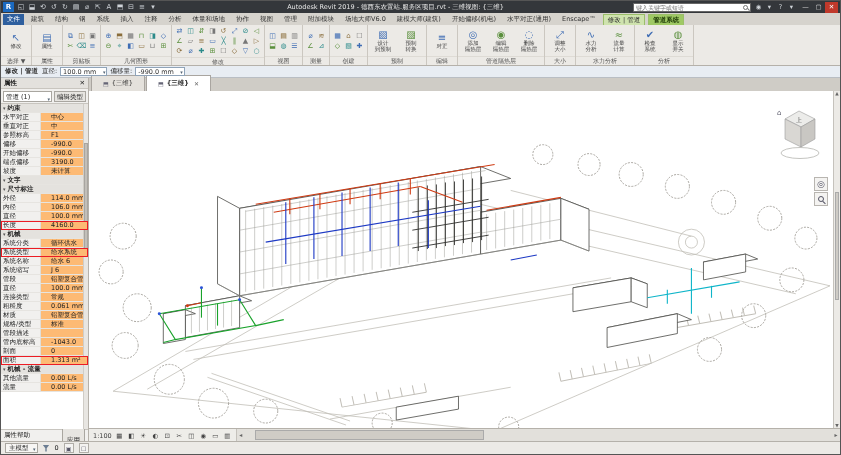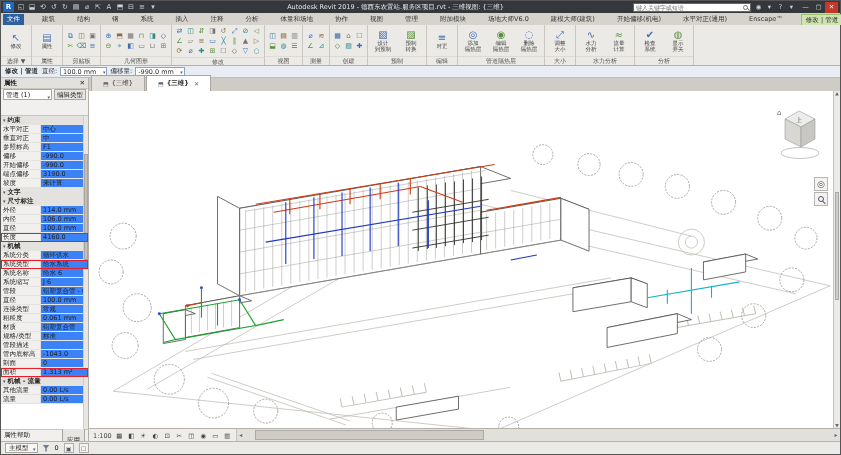--- a/index.html
+++ b/index.html
@@ -17,21 +17,21 @@
   .searchbox input{border:0;outline:0;flex:1;font-size:6px;font-family:"DejaVu Sans",sans-serif;color:#333;background:transparent;min-width:0}
   .magicon{width:5px;height:5px;border:1px solid #777;border-radius:50%;position:relative;flex:0 0 auto}
   .magicon::after{content:"";position:absolute;width:3px;height:1px;background:#777;transform:rotate(45deg);right:-3px;bottom:-1px}
   .tbicons{display:flex;align-items:center;gap:2px;margin:0 3px}
   .tbicons span{width:9px;text-align:center;color:#cfd3d8;font-size:6.5px}
   .winbtns{display:flex;align-items:center}
   .wbtn{width:13px;height:11px;line-height:11px;text-align:center;font-size:6.5px;color:#ddd}
   .wbtn.close{background:#c0392b;color:#fff}
 
   
-  .tabsrow{height:12px;background:#d6d3cd;display:flex;align-items:flex-end;padding:0 2px;gap:14px;flex:0 0 auto;white-space:nowrap}
+  .tabsrow{height:12px;background:#d6d3cd;display:flex;align-items:flex-end;padding:0 2px;gap:3px;flex:0 0 auto;white-space:nowrap}
   .rtab{padding:1px 4px;font-size:6.5px;color:#333;height:11px;line-height:9px}
   .rtab:first-child{background:#2e5f9e;color:#fff}
   .rtab.ctx{background:#cfe3ae;border:1px solid #9bbf6a;border-bottom:none}
   .rtab.ctx.act{background:#9fc964;color:#1d3a06;font-weight:bold}
 
   
   .ribbon{height:41px;background:#eceae6;border-bottom:1px solid #b5b1aa;display:flex;flex:0 0 auto;overflow:hidden}
   .rpanel{border-right:1px solid #cbc7c0;display:flex;flex-direction:column;flex:0 0 auto}
   .ptools{flex:1;display:flex;align-items:center;padding:1px 2px;gap:2px}
   .plabel{height:9px;font-size:6px;color:#555;text-align:center;border-top:1px solid #dedbd5;line-height:8px;padding:0 2px;white-space:nowrap}
@@ -52,30 +52,30 @@
   
   .main{flex:1;display:flex;min-height:0}
 
   
   .props{width:88px;background:#f1f0ee;border-right:1px solid #b5b1aa;display:flex;flex-direction:column;font-size:6.5px;flex:0 0 auto}
   .phead{height:11px;background:#e3e1dd;border-bottom:1px solid #c8c5bf;display:flex;align-items:center;justify-content:space-between;padding:0 3px;font-weight:bold}
   .typesel{height:26px;background:#fff;border:1px solid #a9a6a0;margin:1px 2px;display:flex;align-items:center;gap:2px;position:relative}
   .thumb{width:15px;height:20px;margin-left:2px;background:linear-gradient(180deg,#d6d6d6,#898989);border-radius:2px;flex:0 0 auto}
   .tstext{line-height:1.15;overflow:hidden}
   .tscaret{position:absolute;right:2px;top:10px;font-size:5px;color:#567}
-  .instrow{height:26px;display:flex;gap:2px;padding:0 2px}
+  .instrow{height:14px;display:flex;align-items:center;gap:2px;padding:0 2px}
   .instbox{flex:1;background:#fff;border:1px solid #a9a6a0;height:11px;line-height:10px;padding:0 2px;position:relative;white-space:nowrap;overflow:hidden}
   .instbox::after{content:"▾";position:absolute;right:1px;top:2px;font-size:5px;color:#567}
   .etbtn{background:#e7e5e1;border:1px solid #a9a6a0;height:11px;line-height:10px;padding:0 2px;white-space:nowrap}
   .prows{flex:1;overflow:hidden;border-top:1px solid #c8c5bf;position:relative;background:#fff}
   .prow{height:9px;display:flex;border-bottom:1px solid #e6e4e0;align-items:center}
   .prow.pgroup{background:#e4e2de;font-weight:bold;padding-left:2px;gap:2px}
   .gcaret{font-size:5px;color:#555}
   .plab{width:40px;padding-left:2px;background:#f1f0ee;border-right:1px solid #e0ded9;height:100%;line-height:8.5px;white-space:nowrap;overflow:hidden;flex:0 0 auto}
-  .pval{flex:1;background:#3b82f6;padding-left:2px;height:100%;line-height:8.5px;white-space:nowrap;overflow:hidden}
+  .pval{flex:1;background:#fdba74;padding-left:10px;height:100%;line-height:8.5px;white-space:nowrap;overflow:hidden}
   .prow.hl{outline:1.6px solid #ec1c24;outline-offset:-1px;position:relative;z-index:2}
   .pscroll{position:absolute;right:0;top:0;bottom:0;width:5px;background:#e8e6e2;border-left:1px solid #d0cdc7}
   .pthumb{position:absolute;left:0;right:0;top:12%;height:34%;background:#c2bfb9;border:1px solid #a8a5a0}
   .pfoot{height:12px;display:flex;align-items:center;justify-content:space-between;padding:0 3px;border-top:1px solid #c8c5bf}
   .applybtn{background:#e7e5e1;border:1px solid #a9a6a0;padding:8px 4px;height:10px;line-height:9px}
 
   
   .viewarea{flex:1;display:flex;flex-direction:column;min-width:0}
   .vtabs{height:13px;background:#cfccc6;display:flex;align-items:flex-end;padding-left:2px;gap:1px;flex:0 0 auto}
   .vtab{height:16px;background:#e4e1dc;border:1px solid #a9a5a0;border-bottom:none;font-size:6.5px;display:flex;align-items:center;gap:3px;padding:0 11px;color:#333}

